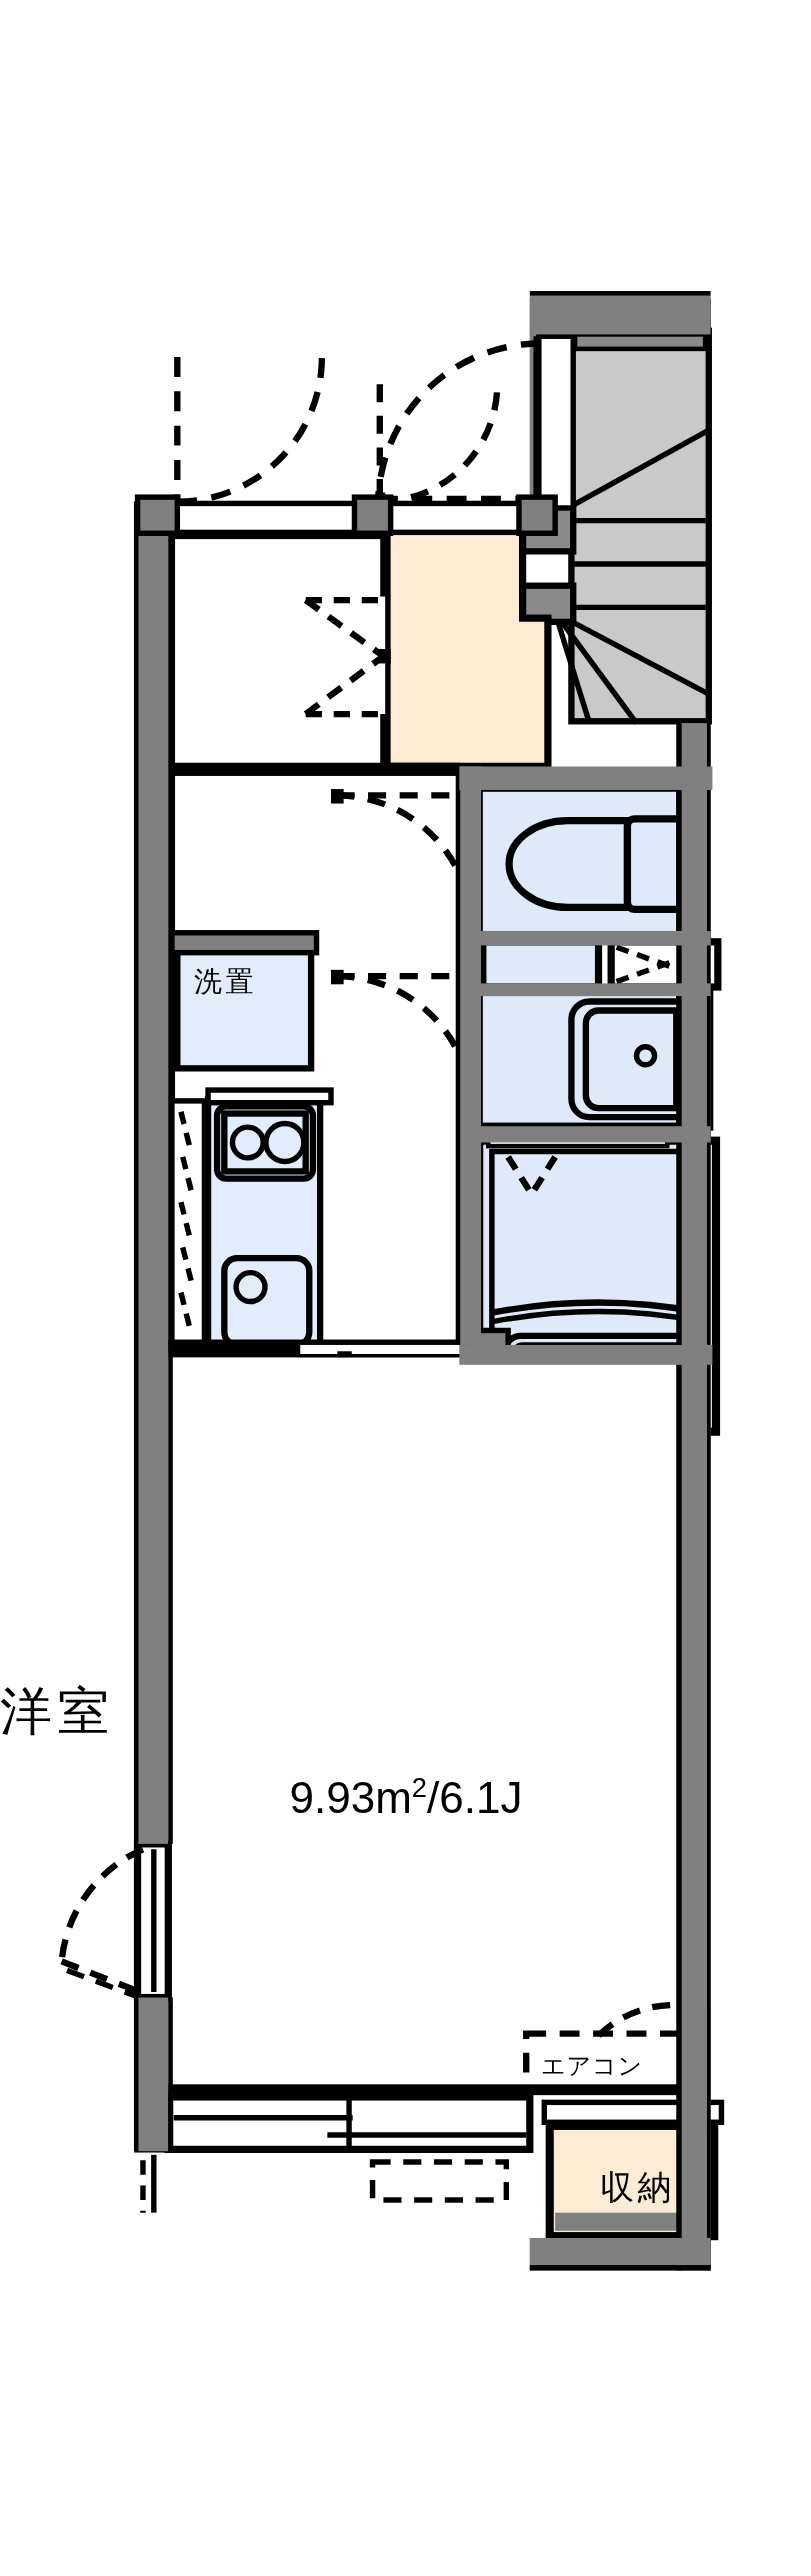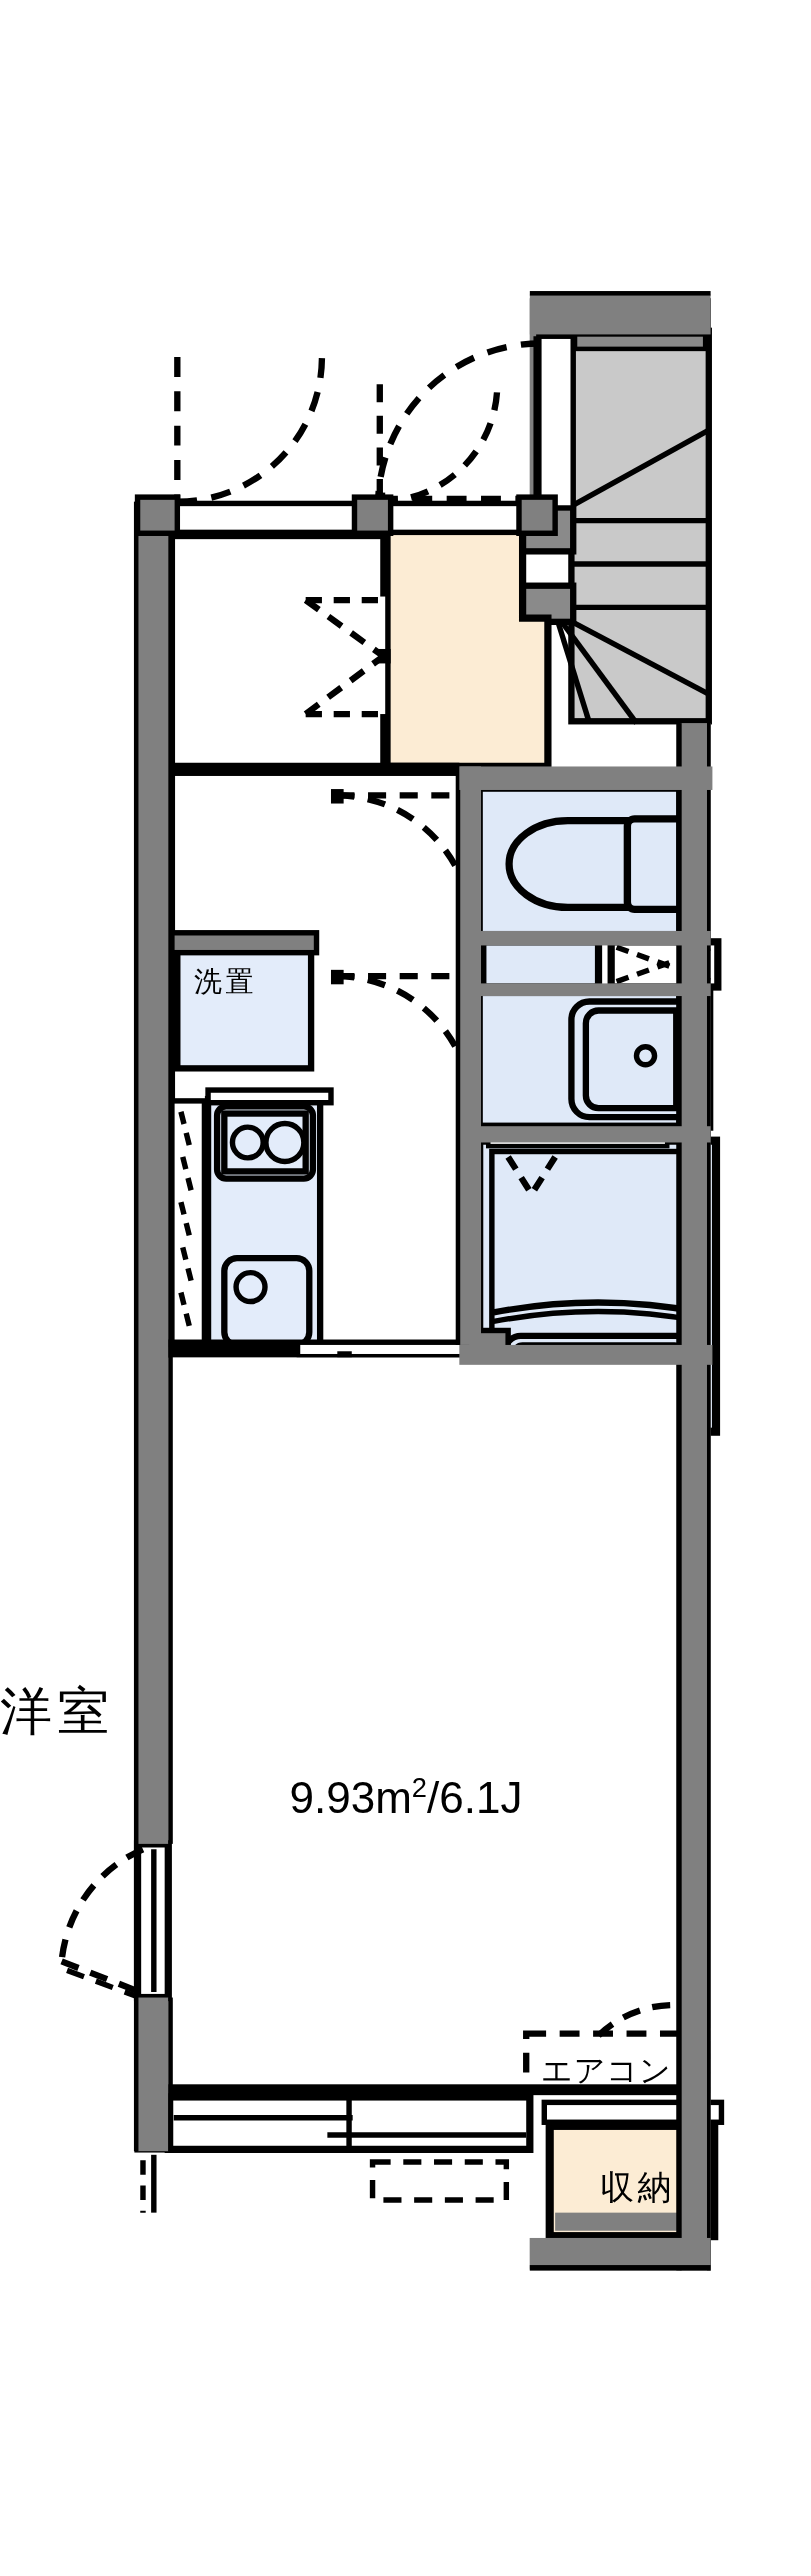--- a/index.html
+++ b/index.html
@@ -3,21 +3,21 @@
 <meta charset="utf-8">
 <style>
   html,body{margin:0;padding:0;background:#ffffff;}
   body{font-family:"Liberation Sans","DejaVu Sans",sans-serif;}
   #stage{position:relative;width:812px;height:2576px;background:#ffffff;overflow:hidden;}
   #plan{position:absolute;left:0;top:0;width:812px;height:2576px;}
   .lbl{position:absolute;color:#000;white-space:nowrap;}
   #room-name{left:0;top:1677px;width:812px;text-align:left;font-size:52px;letter-spacing:5.4px;}
   #room-area{left:0;top:1749px;width:812px;text-align:center;font-size:44px;letter-spacing:0px;margin-top:23px;}
   #sen-label{left:194px;top:963px;font-size:28px;letter-spacing:3.6px;}
-  #aircon-label{left:541px;top:2050px;font-size:31px;letter-spacing:0.9px;}
+  #aircon-label{left:541px;top:2050px;font-size:24px;letter-spacing:0.9px;}
   #closet-label{left:600px;top:2165px;font-size:34px;letter-spacing:3.6px;}
   sup{font-size:.62em;vertical-align:super;}
 </style>
 </head>
 <body>
 
 <div id="stage">
 
   <svg id="plan" viewBox="0 0 898 2850">
 

